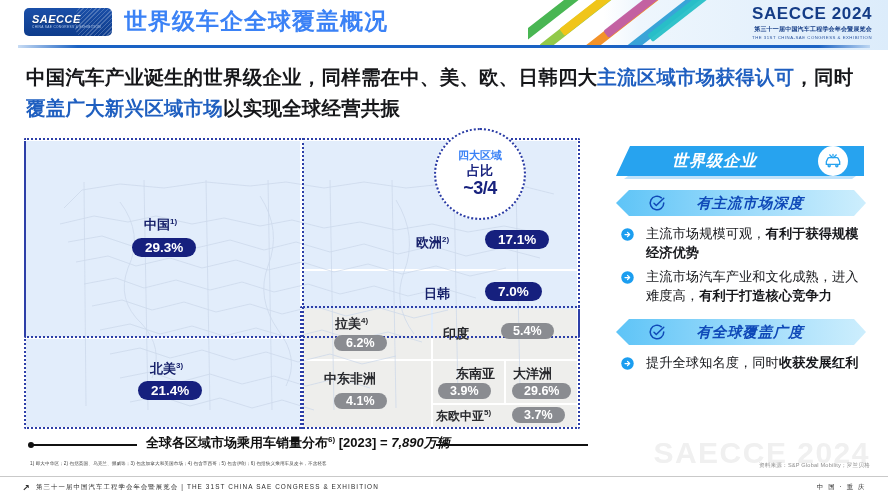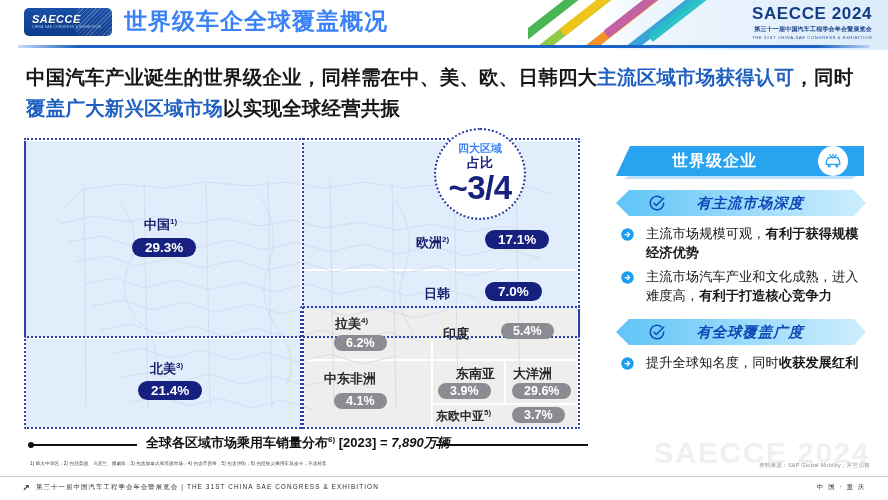--- a/index.html
+++ b/index.html
@@ -115,21 +115,21 @@
 
   .bubble {
     position: absolute; left: 434px; top: 128px; width: 92px; height: 92px;
     border-radius: 50%; background: #ffffff;
     border: 2.4px dotted #2a3ca5;
     display: flex; flex-direction: column; align-items: center; justify-content: center;
     line-height: 1.05;
   }
   .bubble .b1 { font-size: 11px; font-weight: bold; color: #3b82f6; }
   .bubble .b2 { font-size: 13px; font-weight: bold; color: #18227e; margin-top: 2px; }
-  .bubble .b3 { font-size: 33px; font-weight: bold; color: #18227e; margin-top: 1px; letter-spacing: -.5px; }
+  .bubble .b3 { font-size: 18px; font-weight: bold; color: #18227e; margin-top: 1px; letter-spacing: -.5px; }
 
   
   .total-row { position: absolute; left: 28px; top: 434px; width: 560px; height: 20px; }
   .total-dot {
     position: absolute; left: 0; top: 8px; width: 6px; height: 6px;
     border-radius: 50%; background: #111;
   }
   .total-line-l { position: absolute; left: 5px; top: 10px; width: 104px; height: 1.6px; background: #111; }
   .total-text {
     position: absolute; left: 118px; top: 0px;
@@ -141,21 +141,21 @@
 
   .footnote {
     position: absolute; left: 30px; top: 461px; width: 700px;
     font-size: 4.6px; color: #3d3d3d; letter-spacing: .1px; white-space: nowrap;
   }
 
   
   .side { position: absolute; left: 612px; top: 146px; width: 258px; }
 
   .side-banner {
-    position: relative; width: 248px; height: 30px; margin-left: 4px;
+    position: relative; width: 248px; height: 30px; margin-left: 4px; font-style: italic;
   }
   .side-banner .sb-shape {
     position: absolute; inset: 0; background: #27a3ef;
     clip-path: polygon(14px 0, 248px 0, 248px 30px, 0 30px);
   }
   .side-banner .sb-shadow {
     position: absolute; left: 8px; top: 27px; width: 236px; height: 6px;
     background: #bfe2fa; clip-path: polygon(8px 0, 236px 0, 228px 6px, 0 6px);
   }
   .side-banner .sb-text {

